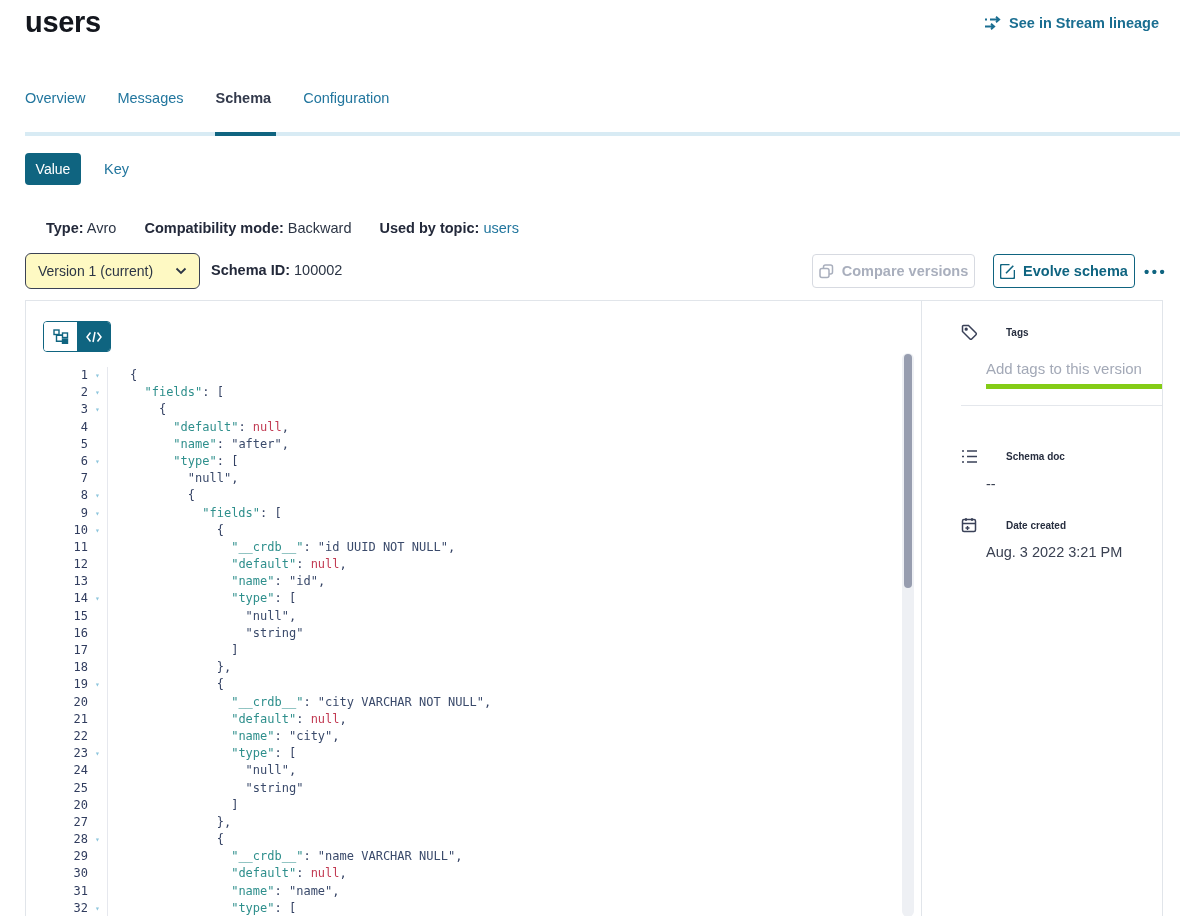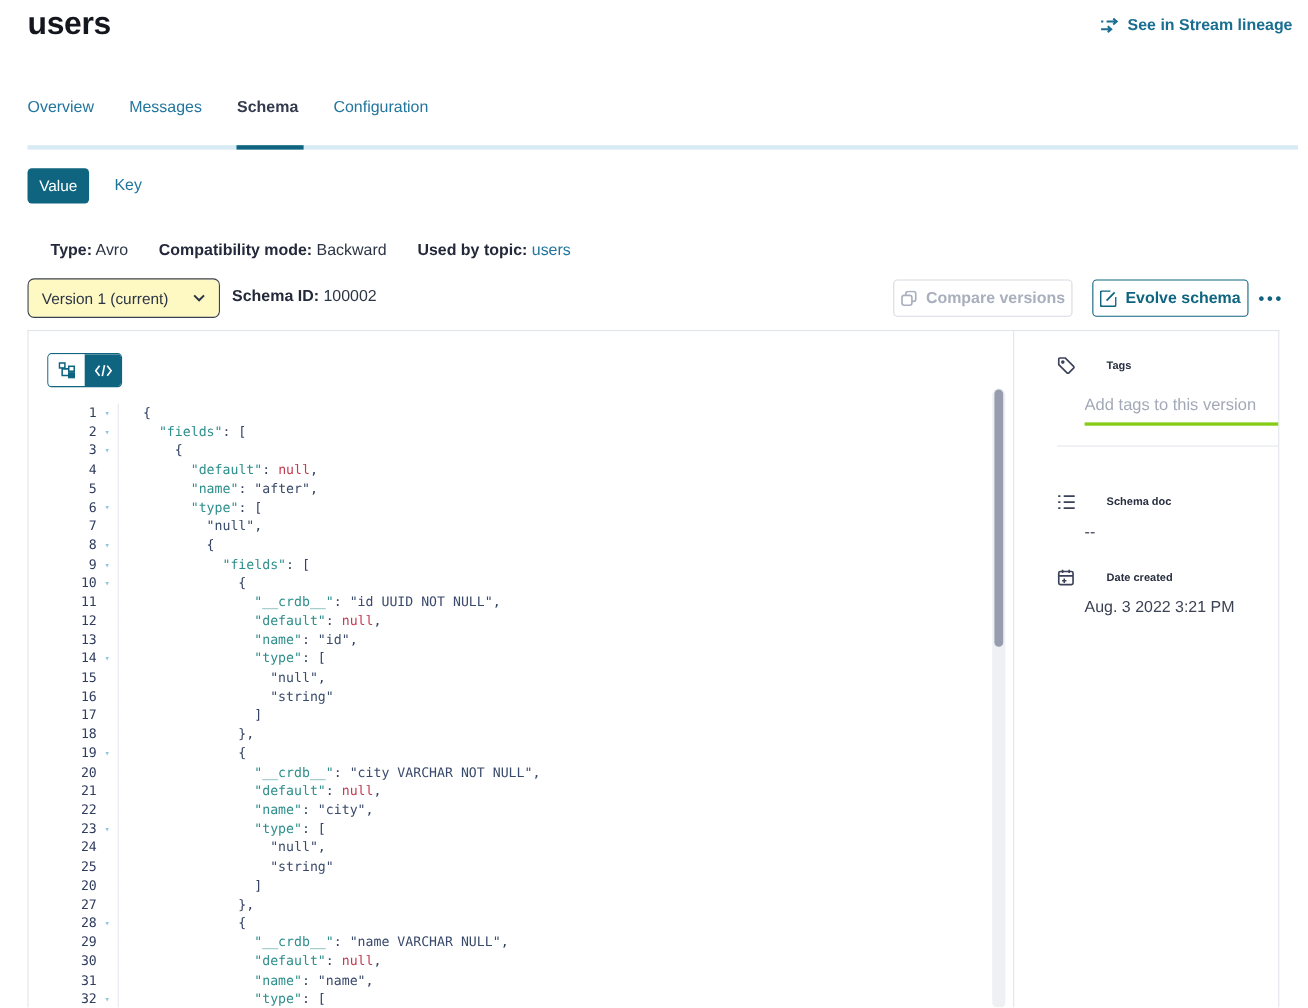--- a/index.html
+++ b/index.html
@@ -2,21 +2,21 @@
 <html><head>
 <meta charset="utf-8">
 <style>
   * { margin:0; padding:0; box-sizing:border-box; }
   html,body { width:1189px; height:916px; background:#ffffff; overflow:hidden;
     font-family:"Liberation Sans", sans-serif; color:#2c3545; position:relative; }
 
   .page-title { position:absolute; left:25px; top:6px; font-size:29px; font-weight:bold;
     color:#13161d; letter-spacing:-0.3px; }
 
-  .lineage-link { position:absolute; right:14px; top:15px; display:flex; align-items:center;
+  .lineage-link { position:absolute; right:30px; top:15px; display:flex; align-items:center;
     gap:7px; color:#1a6e91; font-size:14.5px; font-weight:bold; cursor:pointer; }
 
   
   .tabs { position:absolute; left:25px; top:90px; width:1155px; display:flex; gap:32px;
     padding-bottom:9px; border-bottom:4px solid #d8ebf4; }
   .tab { font-size:14.5px; color:#22769e; cursor:pointer; position:relative; padding-bottom:26px; margin-bottom:-9px; }
   .tab.active { color:#333a4c; font-weight:bold; }
   .tab.active::after { content:""; position:absolute; left:-1px; right:-5px; bottom:-4px;
     height:4px; background:#0f6480; }
 
@@ -73,21 +73,21 @@
     background:#eef0f4; border-radius:6px; }
   .scroll-thumb { position:absolute; left:2px; top:1px; width:8px; height:234px;
     background:#979daf; border-radius:4px; cursor:pointer; }
 
   
   .sidebar { position:absolute; left:897px; top:0; width:241px; height:616px; }
   .side-head { position:absolute; display:flex; align-items:center; gap:28px;
     font-size:10px; font-weight:bold; color:#272e3f; }
   .side-val { position:absolute; font-size:14.5px; color:#3a4152; }
   .tags-input { position:absolute; left:63px; top:55px; width:189px; border:none;
-    border-bottom:3px solid #84cc16; font-size:15px; font-family:inherit; color:#3a4152;
+    border-bottom:5px solid #84cc16; font-size:15px; font-family:inherit; color:#3a4152;
     padding:4px 0 7px 0; outline:none; background:transparent; }
   .tags-input::placeholder { color:#a3a9b7; }
   .side-divider { position:absolute; left:38px; top:104px; width:214px; height:1px; background:#e4e7ec; }
 
   svg { display:block; }
 </style>
 </head>
 <body>
 
 <h1 class="page-title">users</h1>

